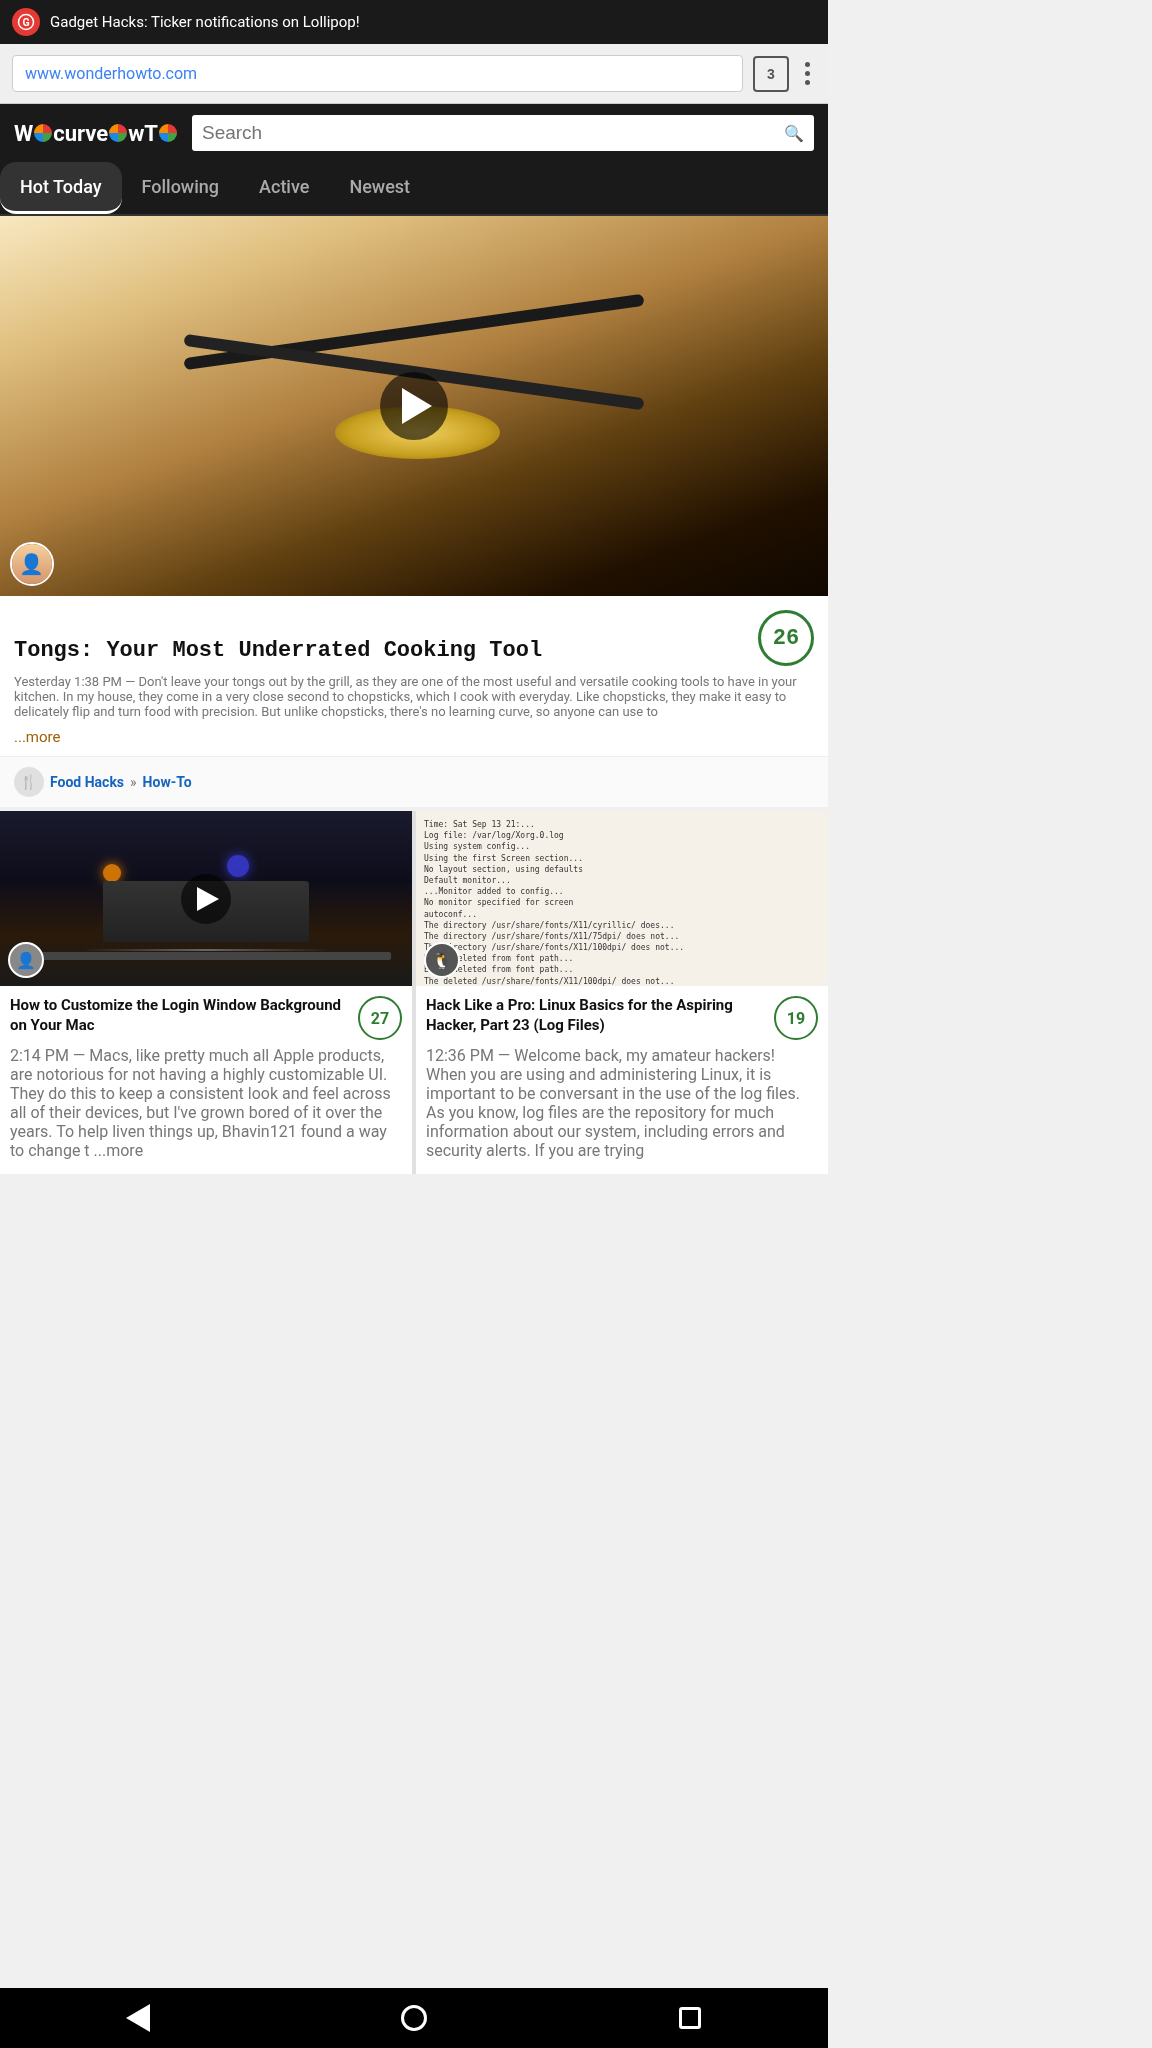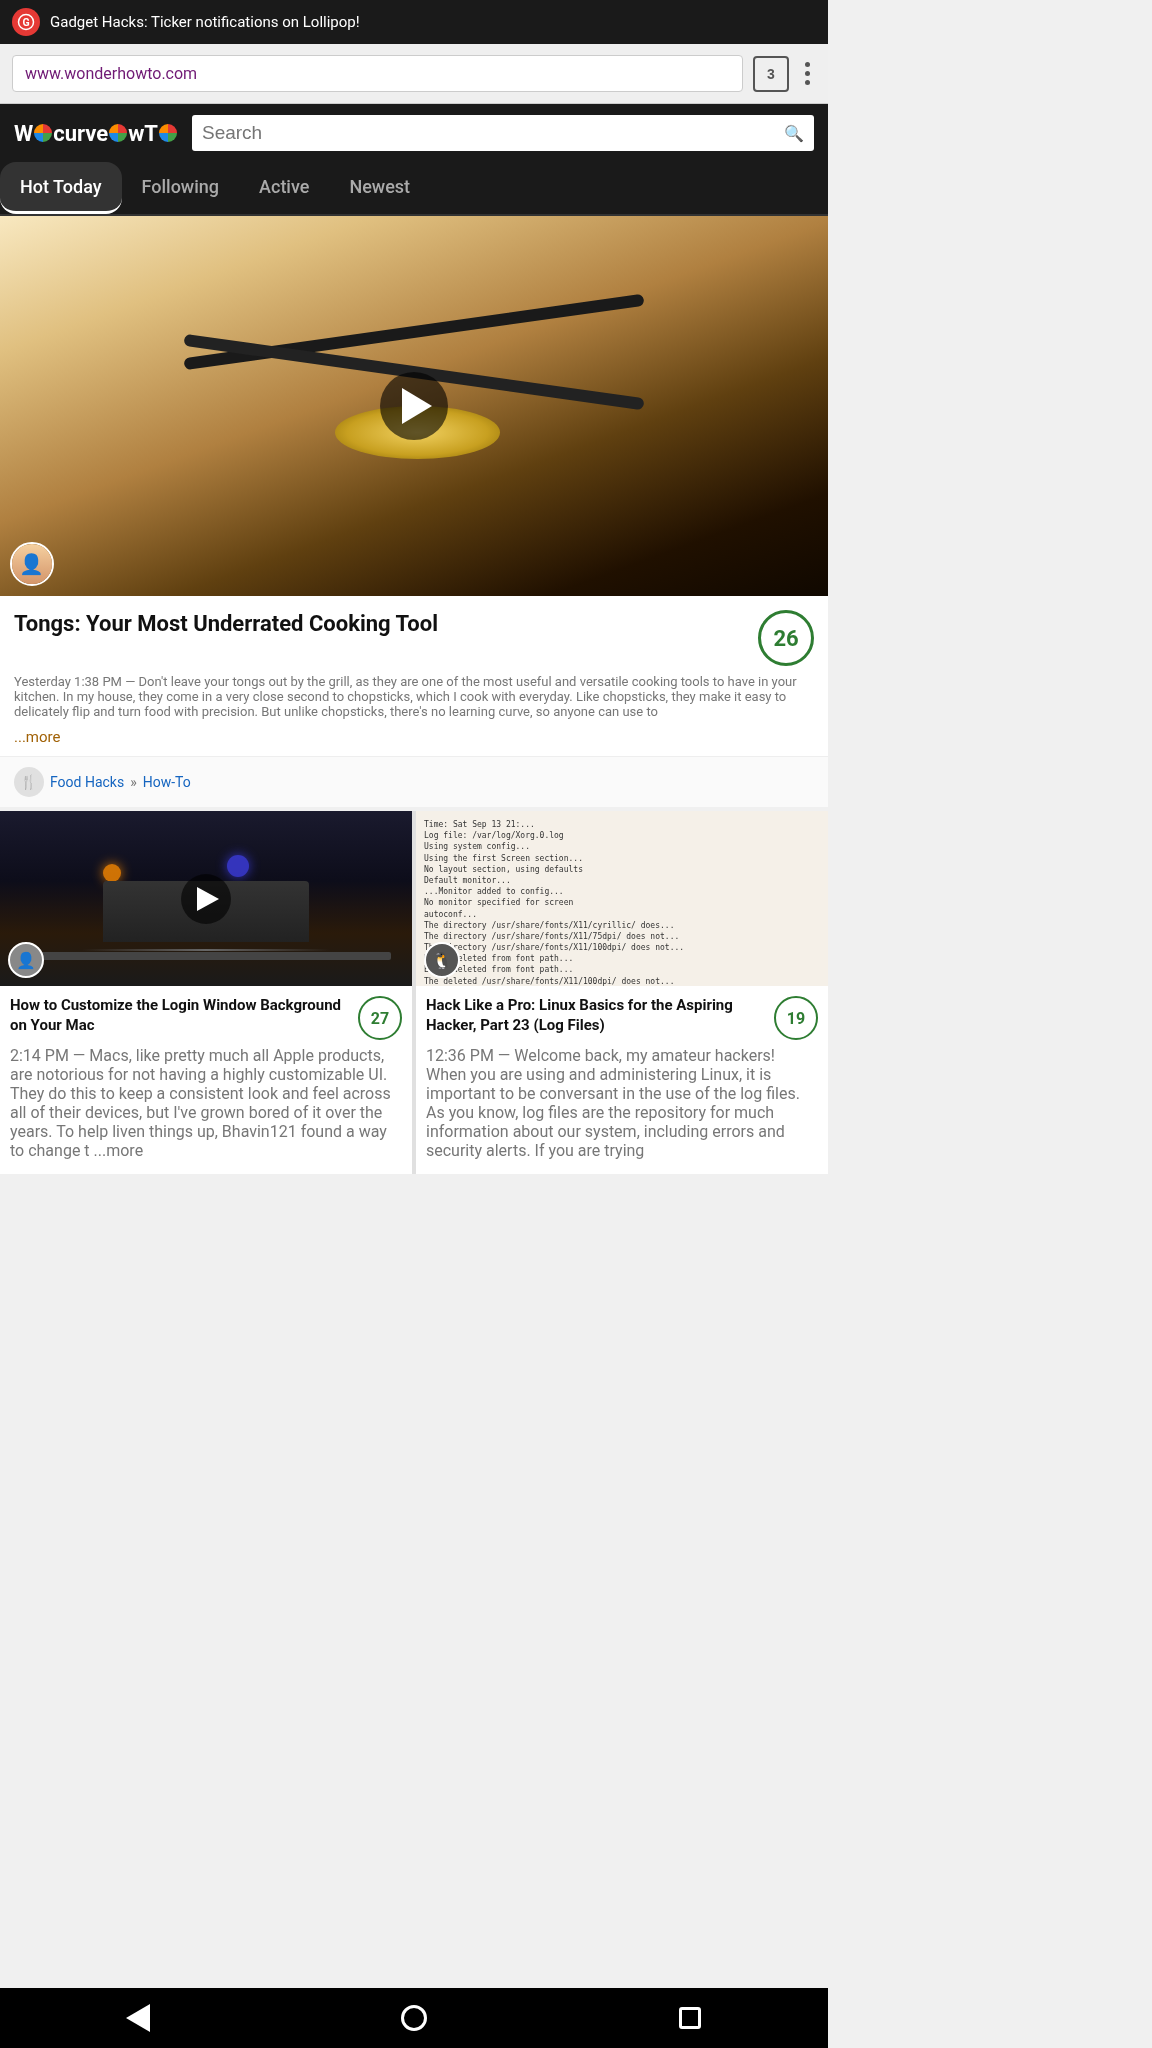--- a/index.html
+++ b/index.html
@@ -47,21 +47,21 @@
       border-bottom: 1px solid #ccc;
       height: 60px;
     }
     .address-bar {
       flex: 1;
       background: #fff;
       border: 1px solid #ccc;
       border-radius: 4px;
       padding: 8px 12px;
       font-size: 16px;
-      color: #701a75;
+      color: #3b82f6;
     }
     .tab-count-btn {
       width: 36px;
       height: 36px;
       border: 2px solid #555;
       border-radius: 4px;
       background: none;
       display: flex;
       align-items: center;
       justify-content: center;
@@ -214,24 +214,25 @@
       height: 100%;
       background: linear-gradient(180deg, #f5d0a0 0%, #d4956a 100%);
       display: flex;
       align-items: center;
       justify-content: center;
       font-size: 20px;
     }
     .article-body { padding: 14px 14px 10px; }
     .article-title-row {
       display: flex;
-      align-items: flex-start;
+      align-items: flex-end;
       justify-content: space-between;
       gap: 10px;
       margin-bottom: 8px;
+      font-family: Liberation Mono, monospace;
     }
     .article-title {
       font-size: 22px;
       font-weight: bold;
       color: #111;
       line-height: 1.3;
       flex: 1;
     }
     .score-badge {
       display: flex;
@@ -273,21 +274,21 @@
     .tag-icon {
       width: 30px;
       height: 30px;
       border-radius: 50%;
       background: #e0e0e0;
       display: flex;
       align-items: center;
       justify-content: center;
       font-size: 14px;
     }
-    .tag-link { color: #1565c0; font-size: 14px; font-weight: 400; }
+    .tag-link { color: #1565c0; font-size: 14px; font-weight: 700; }
     .tag-separator { color: #777; font-size: 14px; }
 
     
     .card-grid {
       display: grid;
       grid-template-columns: 1fr 1fr;
       gap: 4px;
       background: #e0e0e0;
     }
     .card {

